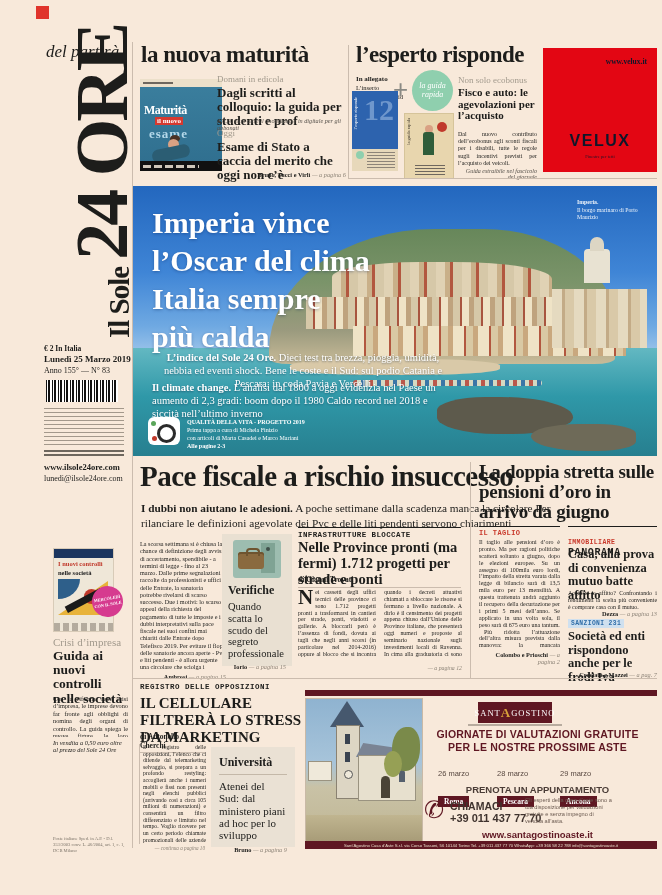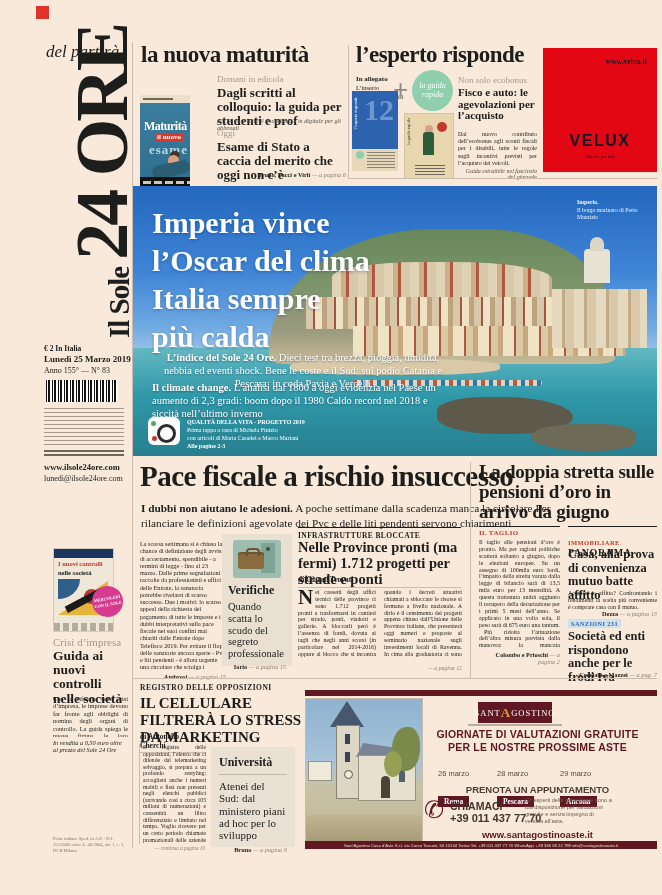--- a/index.html
+++ b/index.html
@@ -1,19 +1,19 @@
 <!DOCTYPE html>
 <html><head>
 <meta charset="utf-8">
 <style>
   html,body{margin:0;padding:0;background:#e8e0d6;}
   #page{position:relative;width:662px;height:895px;background:#f8e9da;overflow:hidden;
         font-family:"Liberation Serif","DejaVu Serif",serif;color:#1d1d1b;}
   .abs{position:absolute;}
-  .sans{font-family:Liberation Serif, serif;}
+  .sans{font-family:Liberation Mono, monospace;}
   .b{font-weight:bold;}
   .just{text-align:justify;}
   .kick{color:#a29a8d;font-size:9px;}
   .rule{background:#cbbcae;}
   .sig{font-size:6.3px;}
   .sig .nm{font-weight:bold;color:#1d1d1b;}
   .sig .pg{color:#8d8478;font-style:italic;}
   
   #corner-mark{left:36px;top:6px;width:13px;height:13px;background:#e0342b;}
   #del-lunedi{left:46px;top:42px;font-size:17px;font-style:italic;}
@@ -47,21 +47,21 @@
      color:#fff;font-size:4.3px;font-weight:bold;display:flex;align-items:center;justify-content:center;
      text-align:center;transform:rotate(-10deg);line-height:1.25;}
   #promo-kicker{left:53px;top:636px;font-size:11px;color:#a29a8d;}
   #promo-title{left:53px;top:649px;width:76px;font-size:13.5px;font-weight:bold;line-height:1.05;}
   #promo-body{left:53px;top:695px;width:75px;font-size:6.3px;line-height:1.18;height:42px;overflow:hidden;}
   #promo-note{left:53px;top:739px;width:75px;font-size:6.3px;line-height:1.18;font-style:italic;}
   #rail-legal{left:53px;top:836px;width:72px;font-size:4.6px;color:#7d756a;line-height:1.3;}
   #rail-rule{left:132px;top:42px;width:1px;height:806px;}
   
   #sec-maturita{left:141px;top:42px;font-size:23px;font-weight:bold;letter-spacing:-.5px;}
-  #mat-cover{left:140px;top:95px;width:50px;height:92px;background:linear-gradient(180deg,#3b7f9e,#2f6e8e);overflow:hidden;}
+  #mat-cover{left:140px;top:79px;width:66px;height:92px;background:linear-gradient(180deg,#3b7f9e,#2f6e8e);overflow:hidden;padding-left:16px;}
   .mc-band{position:absolute;left:0;top:0;width:100%;height:8px;background:#ece0ca;}
   .mc-bandline{position:absolute;left:3px;top:3px;width:30px;height:2px;background:#6e675e;}
   .mc-mat{position:absolute;left:4px;top:24px;font-size:12px;font-weight:bold;color:#fff;letter-spacing:-.5px;}
   .mc-nuovo{position:absolute;left:15px;top:38px;font-size:7px;font-weight:bold;color:#fff;background:#d6392f;padding:0 2px;}
   .mc-esame{position:absolute;left:9px;top:47px;font-size:13px;font-weight:bold;color:#b5d9ea;letter-spacing:1px;}
   .mc-head{position:absolute;left:28px;top:60px;width:11px;height:11px;border-radius:50%;background:#d9a183;}
   .mc-hair{position:absolute;left:30px;top:56px;width:10px;height:7px;border-radius:50%;background:#4a3326;}
   .mc-body{position:absolute;left:12px;top:68px;width:38px;height:13px;border-radius:6px;background:#2b5d73;transform:rotate(-12deg);}
   .mc-foot{position:absolute;left:0;bottom:0;width:100%;height:10px;background:#111;}
   .mc-footline{position:absolute;left:3px;bottom:3px;width:56px;height:3px;background:

